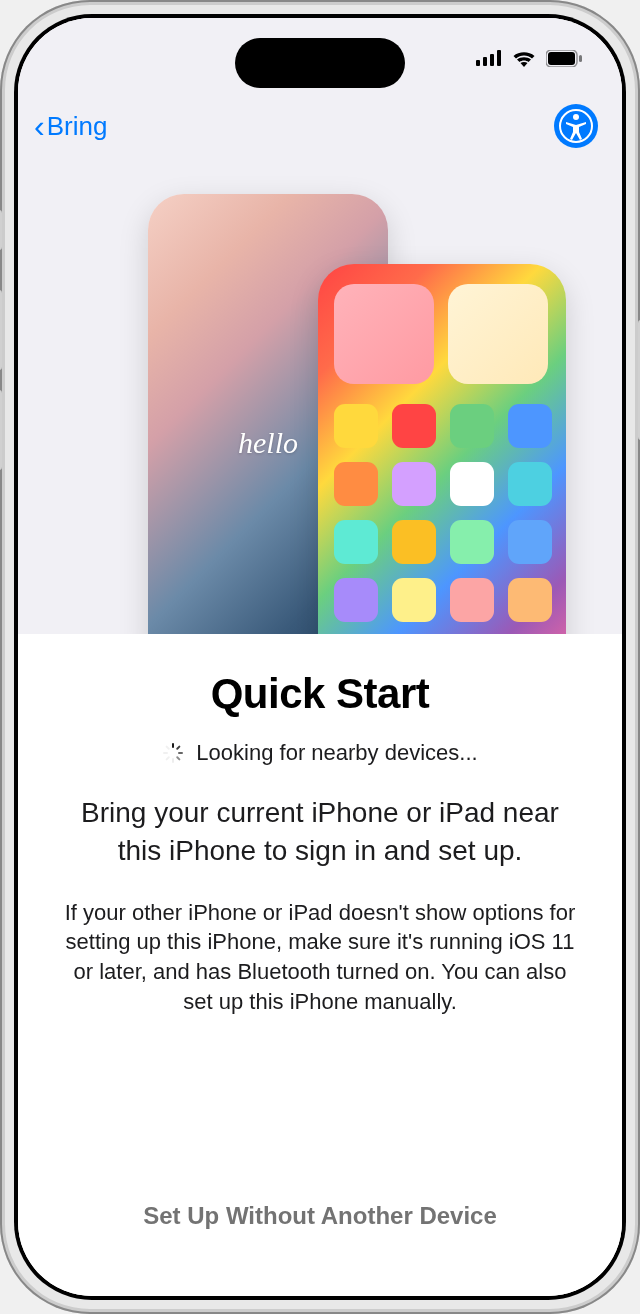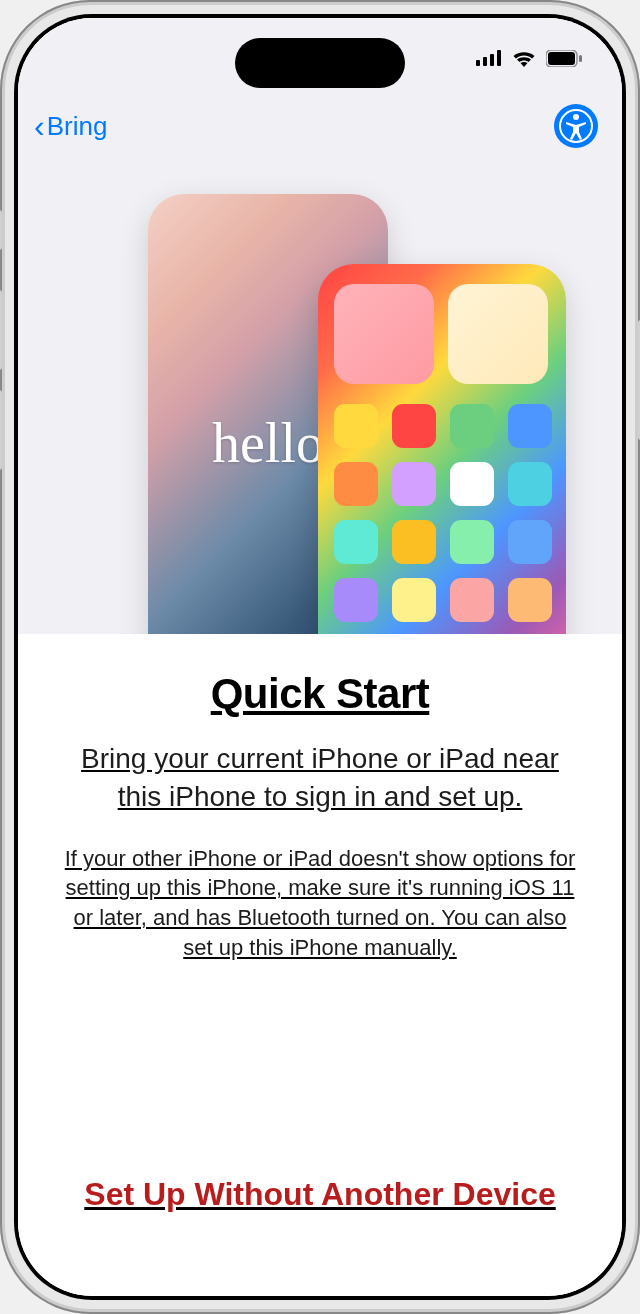--- a/index.html
+++ b/index.html
@@ -141,21 +141,22 @@
       background: linear-gradient(135deg, #f5d0c5 0%, #e8b4a8 20%, #d4a0a8 35%, #6b8aa8 60%, #3a5a7a 80%, #1a3a5a 100%);
       display: flex;
       flex-direction: column;
       justify-content: center;
       align-items: center;
     }
     
     .hello-text {
       color: white;
       font-family: "Snell Roundhand", cursive;
-      font-size: 56px;
+      font-size: 30px;
+      font-style: italic;
       font-weight: 500;
       text-shadow: 0 1px 3px rgba(0,0,0,0.2);
       margin-top: 18px;
     }
     
     .phone-front {
       width: 248px;
       height: 500px;
       left: 300px;
       top: 110px;
@@ -186,25 +187,24 @@
     
     .app-icon {
       width: 44px;
       height: 44px;
       border-radius: 11px;
     }
     
     .content-section {
       flex: 1;
       background: #fff;
-      padding: 36px 40px 33px;
+      padding: 36px 40px 16px;
       text-align: center;
       display: flex;
       flex-direction: column;
-      text-decoration: underline;
     }
     
     .title {
       font-size: 42px;
       font-weight: 700;
       color: #000;
       margin-bottom: 22px;
       letter-spacing: -0.5px;
     }
     
@@ -246,22 +246,22 @@
     .description-secondary {
       font-size: 22px;
       line-height: 1.35;
       color: #1c1c1e;
       text-align: center;
     }
     
     .footer-link {
       margin-top: auto;
       padding: 30px 0 50px;
-      color: #b91c1c;
-      font-size: 32px;
+      color: #737373;
+      font-size: 24px;
       font-weight: 600;
       cursor: pointer;
     }
   </style>
 </head>
 <body>
 
 <div class="phone-frame">
   <div class="side-button btn-left-1"></div>
   <div class="side-button btn-left-2"></div>
@@ -338,20 +338,37 @@
               <div class="app-icon" style="background: rgb(254, 240, 138);"></div>
               <div class="app-icon" style="background: rgb(252, 165, 165);"></div>
               <div class="app-icon" style="background: rgb(253, 186, 116);"></div>
             </div>
         </div>
       </div>
 
       <div class="content-section">
         <h1 class="title">Quick Start</h1>
 
+        <div class="status-row">
+          <div class="spinner">
+            <svg class="spinner-svg" width="22" height="22" viewBox="0 0 22 22">
+              <g transform="translate(11,11)">
+                <rect x="-1" y="-10" width="2" height="5" rx="1" fill="#000" opacity="0.9"></rect>
+                <rect x="-1" y="-10" width="2" height="5" rx="1" fill="#000" opacity="0.75" transform="rotate(45)"></rect>
+                <rect x="-1" y="-10" width="2" height="5" rx="1" fill="#000" opacity="0.6" transform="rotate(90)"></rect>
+                <rect x="-1" y="-10" width="2" height="5" rx="1" fill="#000" opacity="0.45" transform="rotate(135)"></rect>
+                <rect x="-1" y="-10" width="2" height="5" rx="1" fill="#ccc" opacity="0.35" transform="rotate(180)"></rect>
+                <rect x="-1" y="-10" width="2" height="5" rx="1" fill="#ccc" opacity="0.3" transform="rotate(225)"></rect>
+                <rect x="-1" y="-10" width="2" height="5" rx="1" fill="#ccc" opacity="0.3" transform="rotate(270)"></rect>
+                <rect x="-1" y="-10" width="2" height="5" rx="1" fill="#ccc" opacity="0.3" transform="rotate(315)"></rect>
+              </g>
+            </svg>
+          </div>
+          <span class="status-text">Looking for nearby devices...</span>
+        </div>
 
         <p class="description">Bring your current iPhone or iPad near this iPhone to sign in and set up.</p>
 
         <p class="description-secondary">If your other iPhone or iPad doesn't show options for setting up this iPhone, make sure it's running iOS 11 or later, and has Bluetooth turned on. You can also set up this iPhone manually.</p>
 
         <div class="footer-link">Set Up Without Another Device</div>
       </div>
     </div>
   </div>
 </div>

